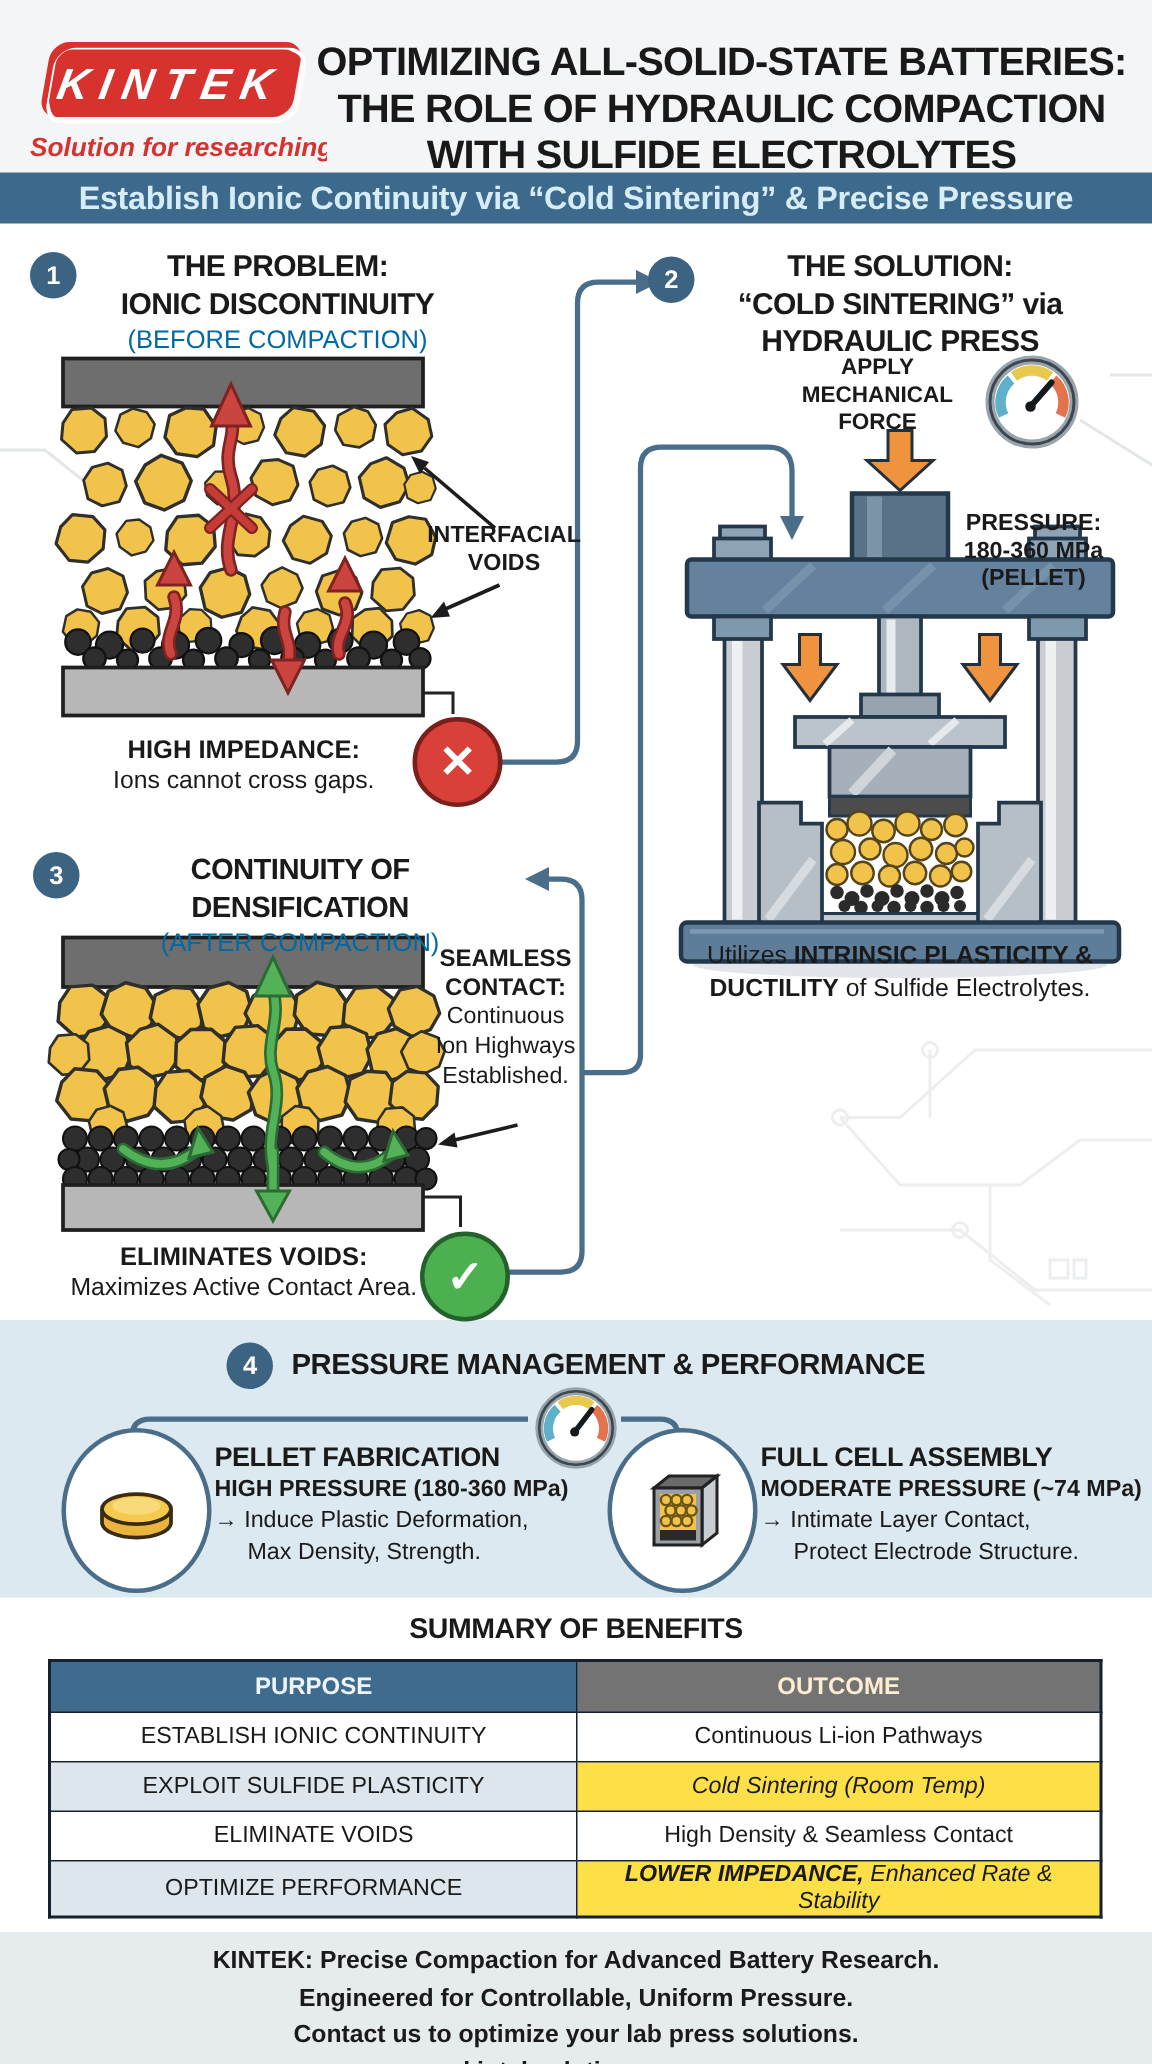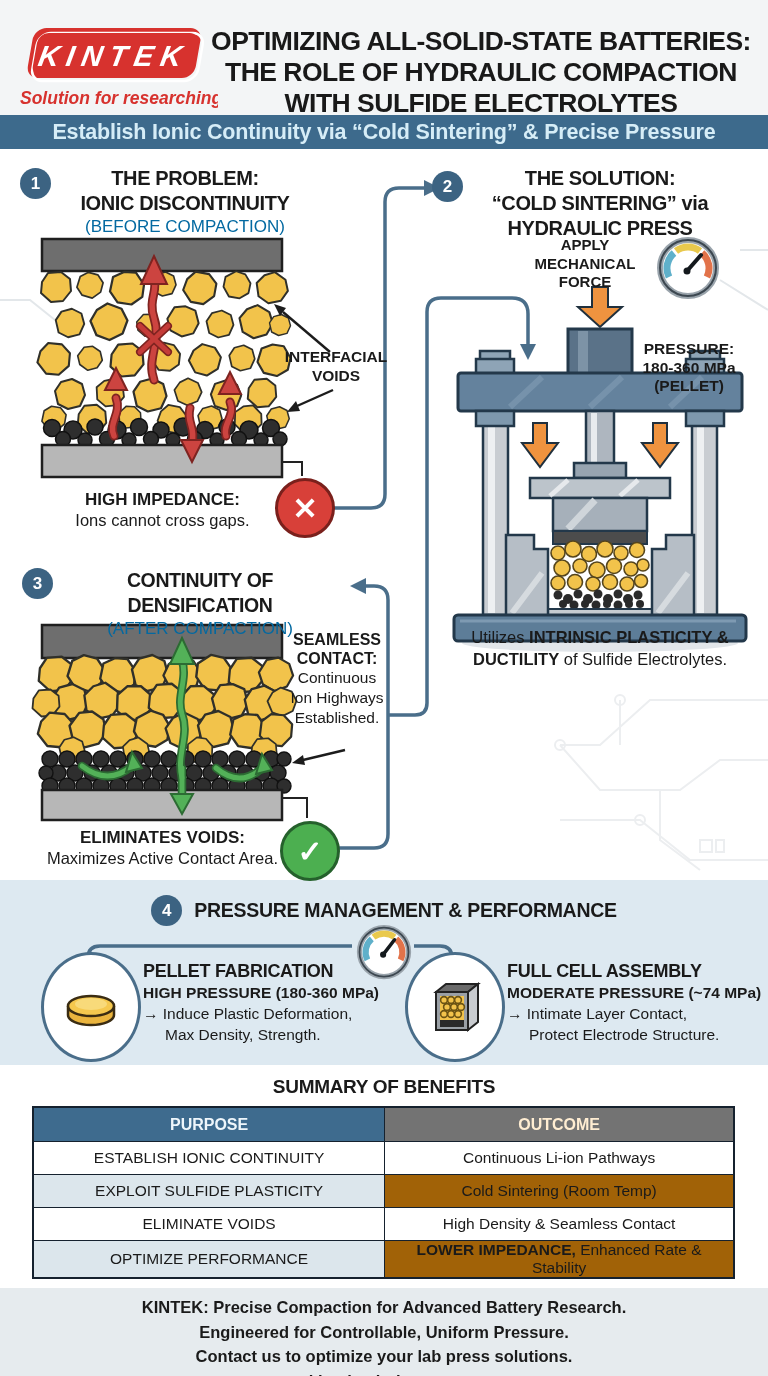--- a/index.html
+++ b/index.html
@@ -39,21 +39,21 @@
   .mgmt-line{font-weight:700;font-size:15.5px;line-height:21px;}
   .mgmt-sub{font-weight:400;font-size:15.5px;line-height:21px;}
   
   #table-title{left:0;top:1076px;width:768px;text-align:center;font-weight:700;font-size:19px;letter-spacing:-0.3px;}
   #benefits-table{left:32px;top:1106px;width:703px;border:2.5px solid #15212e;border-collapse:collapse;padding-left:44px;}
   #benefits-table td{border:1.5px solid #15212e;height:32px;text-align:center;font-size:15.5px;padding:0 6px;}
   #benefits-table .th-purpose{background:#3e6b8e;color:#eef6fb;font-weight:700;font-size:16px;height:33px;}
   #benefits-table .th-outcome{background:#737373;color:#ffedd2;font-weight:700;font-size:16px;}
   #benefits-table .purpose{font-weight:400;}
   #benefits-table .alt-l{background:#dce6ec;}
-  #benefits-table .alt-r{background:#a16207;}
+  #benefits-table .alt-r{background:#fde047;font-style:italic;}
   td.col-p{width:352px;} td.col-o{width:351px;}
   
   #footer{left:0;top:1288px;width:768px;height:88px;background:#e6ebee;}
   #footer-text{left:0;top:1295px;width:768px;text-align:center;font-size:16.5px;font-weight:700;line-height:24.5px;z-index:3;}
 </style>
 </head>
 <body>
 
 <div id="canvas">
 

